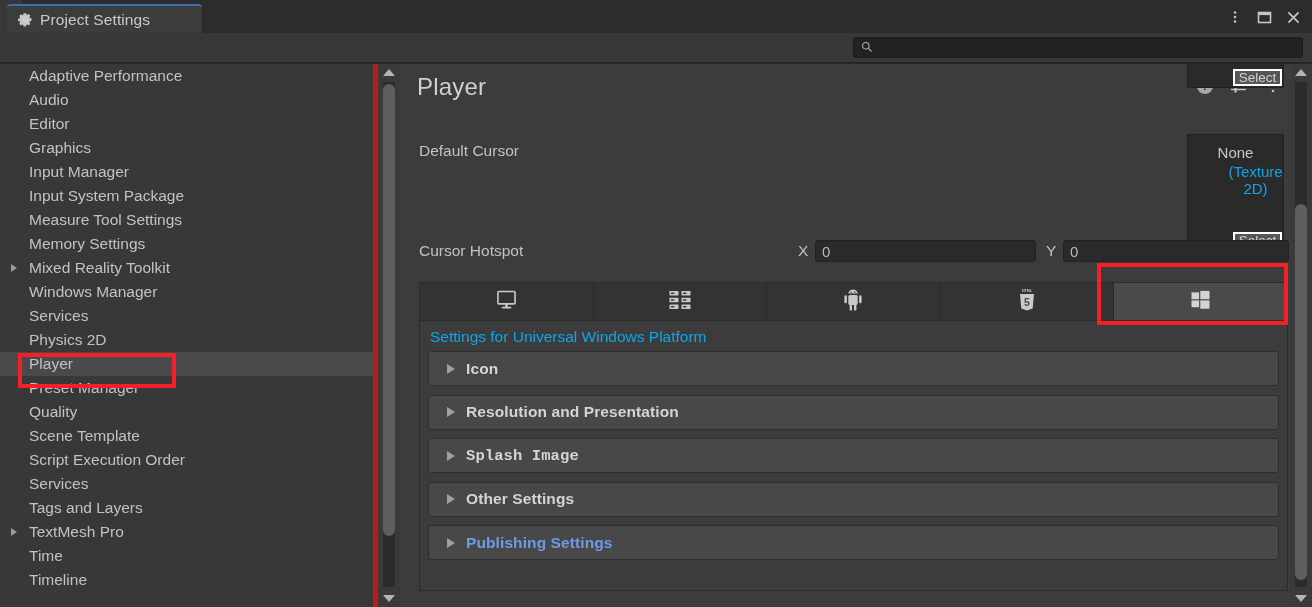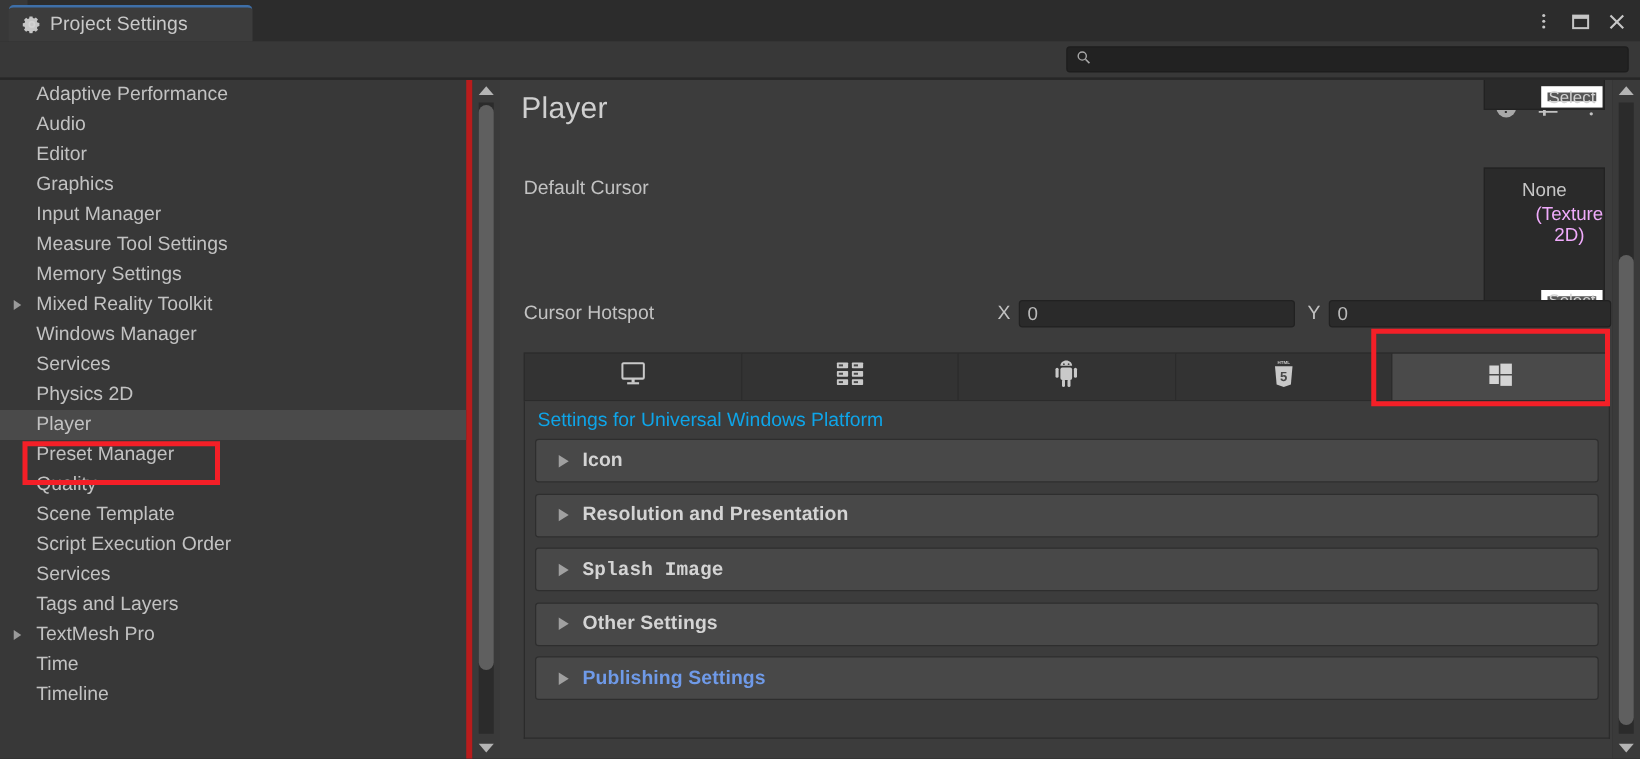--- a/index.html
+++ b/index.html
@@ -142,35 +142,35 @@
     position: absolute;
     font-size: 15.5px; color: #c2c2c2; white-space: nowrap;
   }
   #obj-top {
     position: absolute; left: 787px; top: -6px; width: 97px; height: 30px;
     background: #2a2a2a; border: 1px solid #222;
   }
   .selbtn {
     position: absolute; right: 1px; bottom: 1px;
     height: 17px; min-width: 49px;
-    background: #565656; border: 5px solid #ffffff;
+    background: #565656; border: 2px solid #ffffff;
     color: #d2d2d2; font-size: 13.5px;
     display: flex; align-items: center; justify-content: center;
   }
   #obj-cursor {
     position: absolute; left: 787px; top: 70px; width: 97px; height: 117px;
     background: #2a2a2a; border: 1px solid #222;
   }
   #obj-cursor .none1 {
     position: absolute; left: 0; right: 0; top: 9px;
     text-align: center; font-size: 15px; color: #c6c6c6;
   }
   #obj-cursor .none2 {
     position: absolute; left: 0; right: 0; top: 28px;
-    text-align: center; font-size: 15px; color: #f0abfc; margin-left: 40px;
+    text-align: center; font-size: 15px; color: #0ea5e9; margin-left: 40px;
   }
 
   
   .axis-lbl {
     position: absolute; font-size: 15.5px; color: #c2c2c2;
   }
   .numfield {
     position: absolute; height: 22px;
     background: #2a2a2a;
     border: 1px solid #212121; border-radius: 3px;
@@ -306,20 +306,23 @@
           <span>Audio</span>
         </div>
         <div class="sb-item">
           <span>Editor</span>
         </div>
         <div class="sb-item">
           <span>Graphics</span>
         </div>
         <div class="sb-item">
           <span>Input Manager</span>
+        </div>
+        <div class="sb-item">
+          <span>Input System Package</span>
         </div>
         <div class="sb-item">
           <span>Measure Tool Settings</span>
         </div>
         <div class="sb-item">
           <span>Memory Settings</span>
         </div>
         <div class="sb-item">
           <span class="tw"></span>
           <span>Mixed Reality Toolkit</span>

